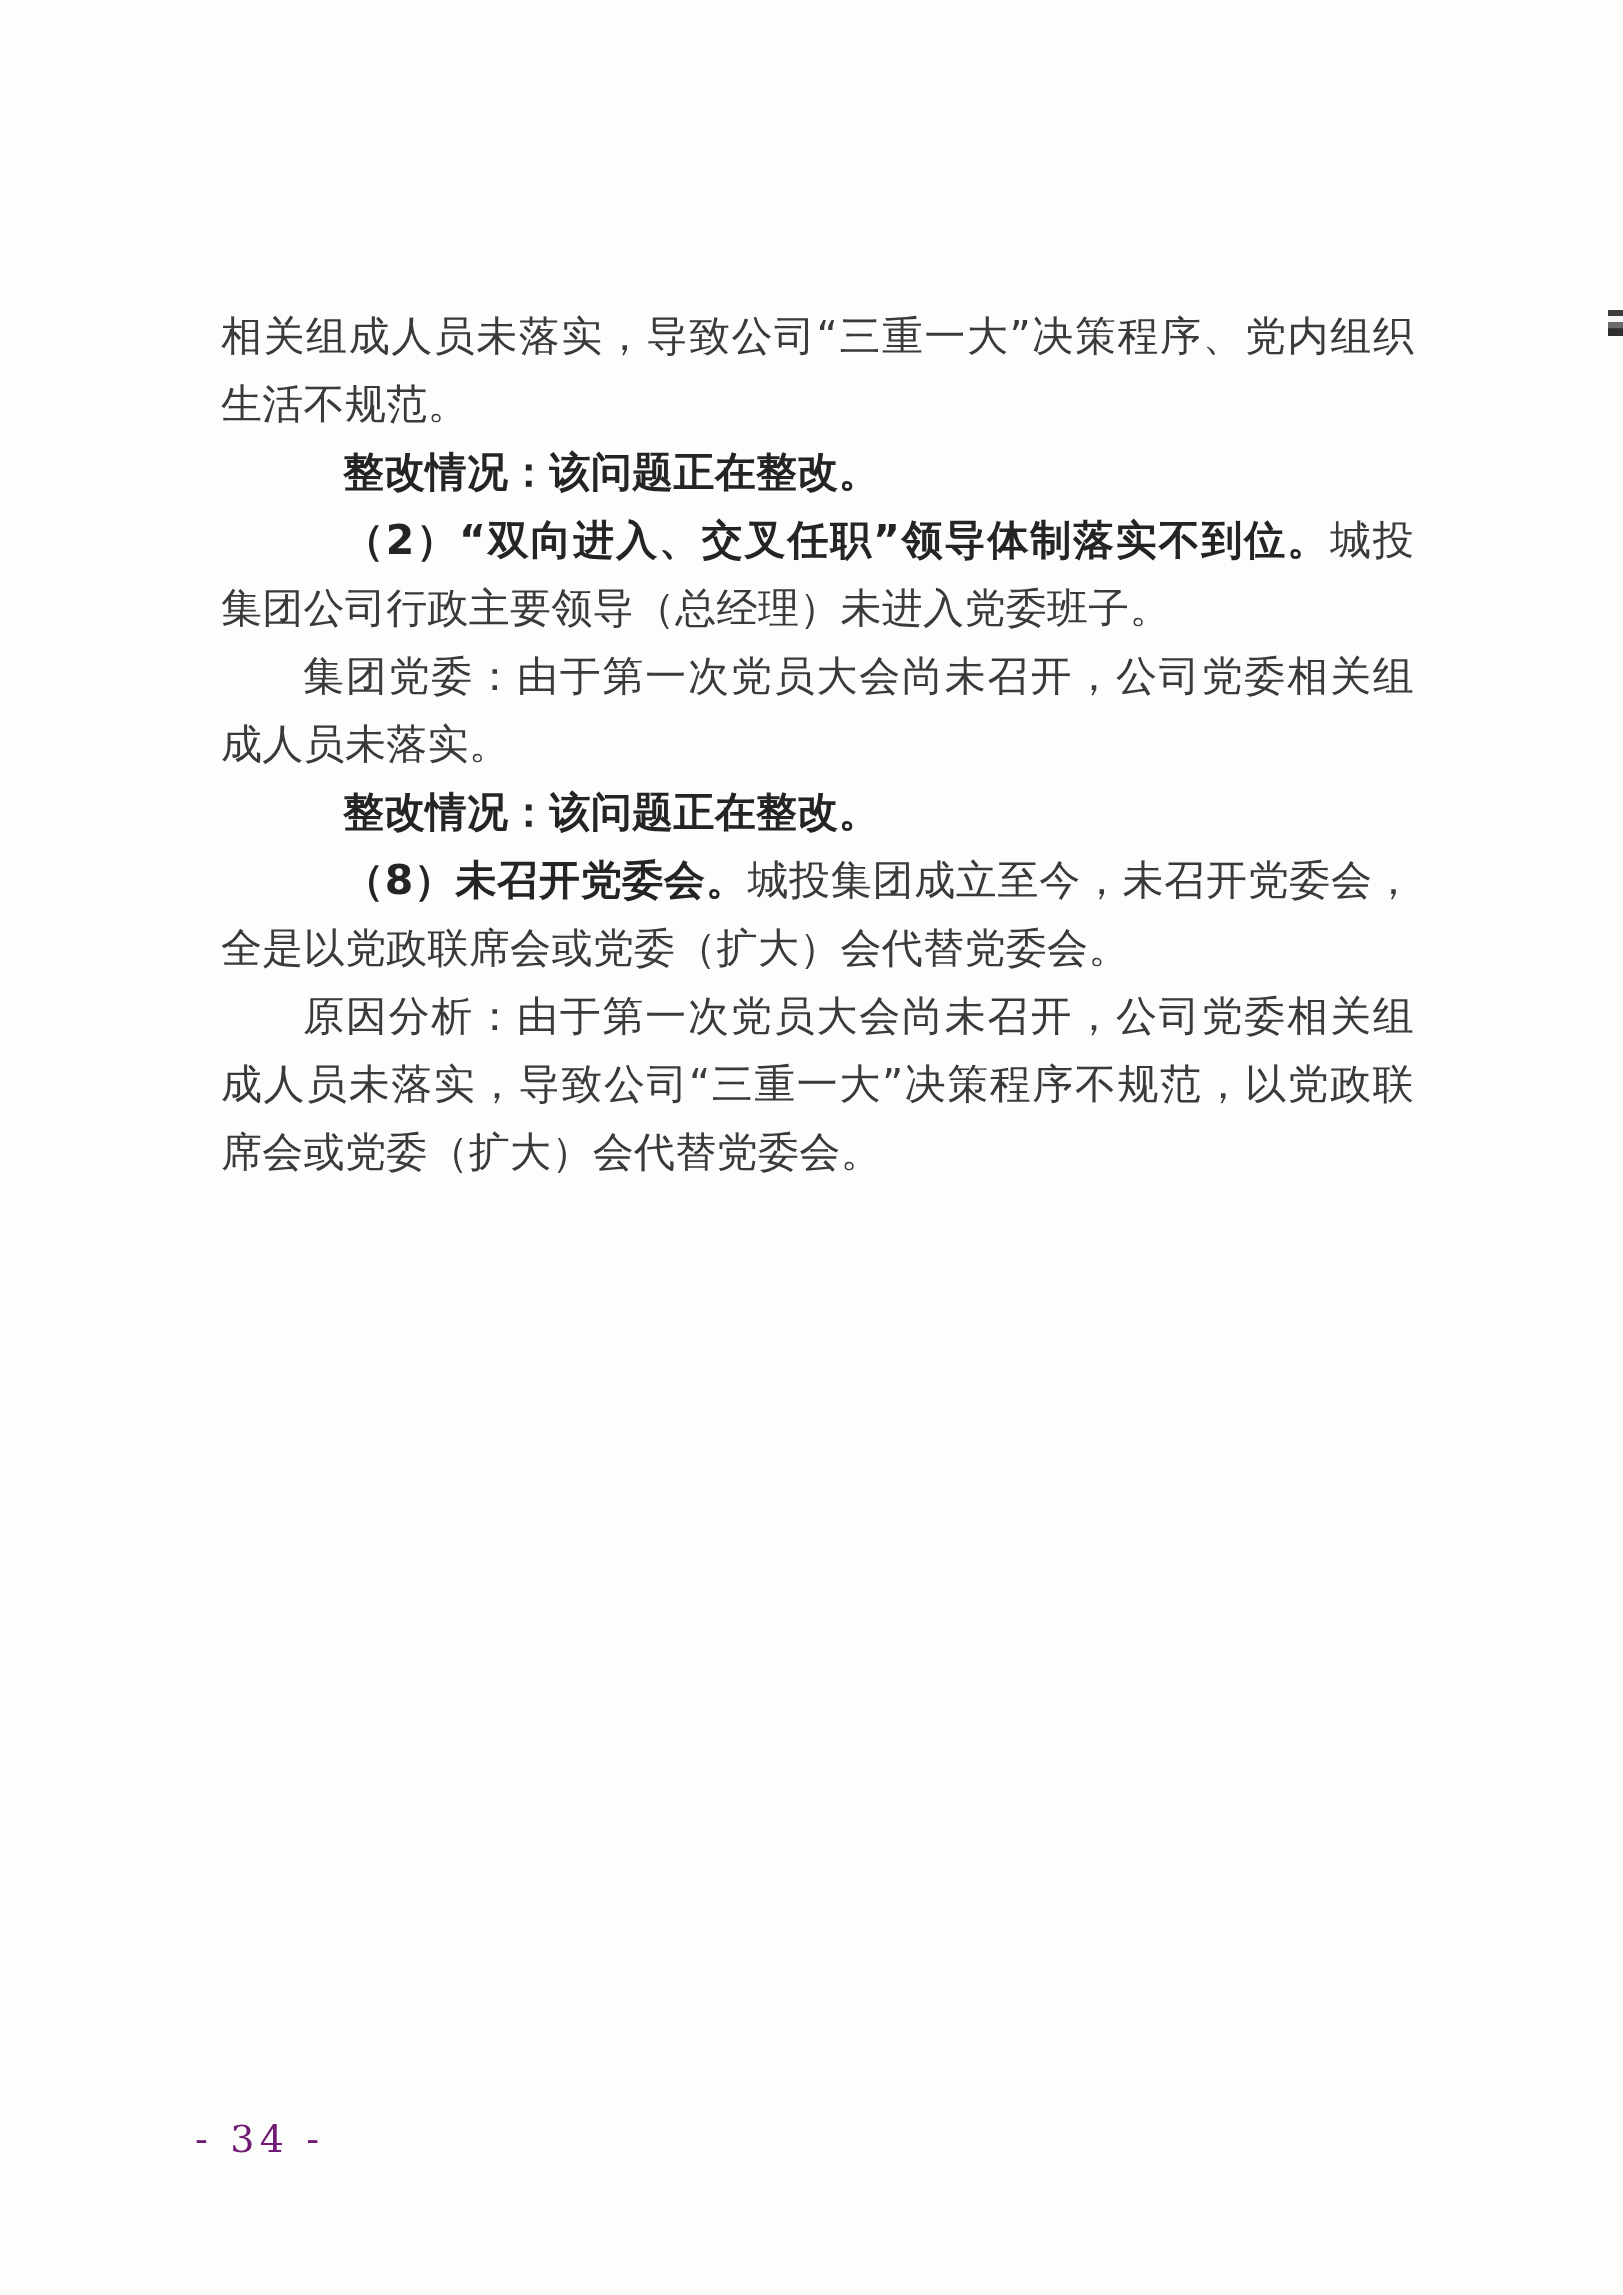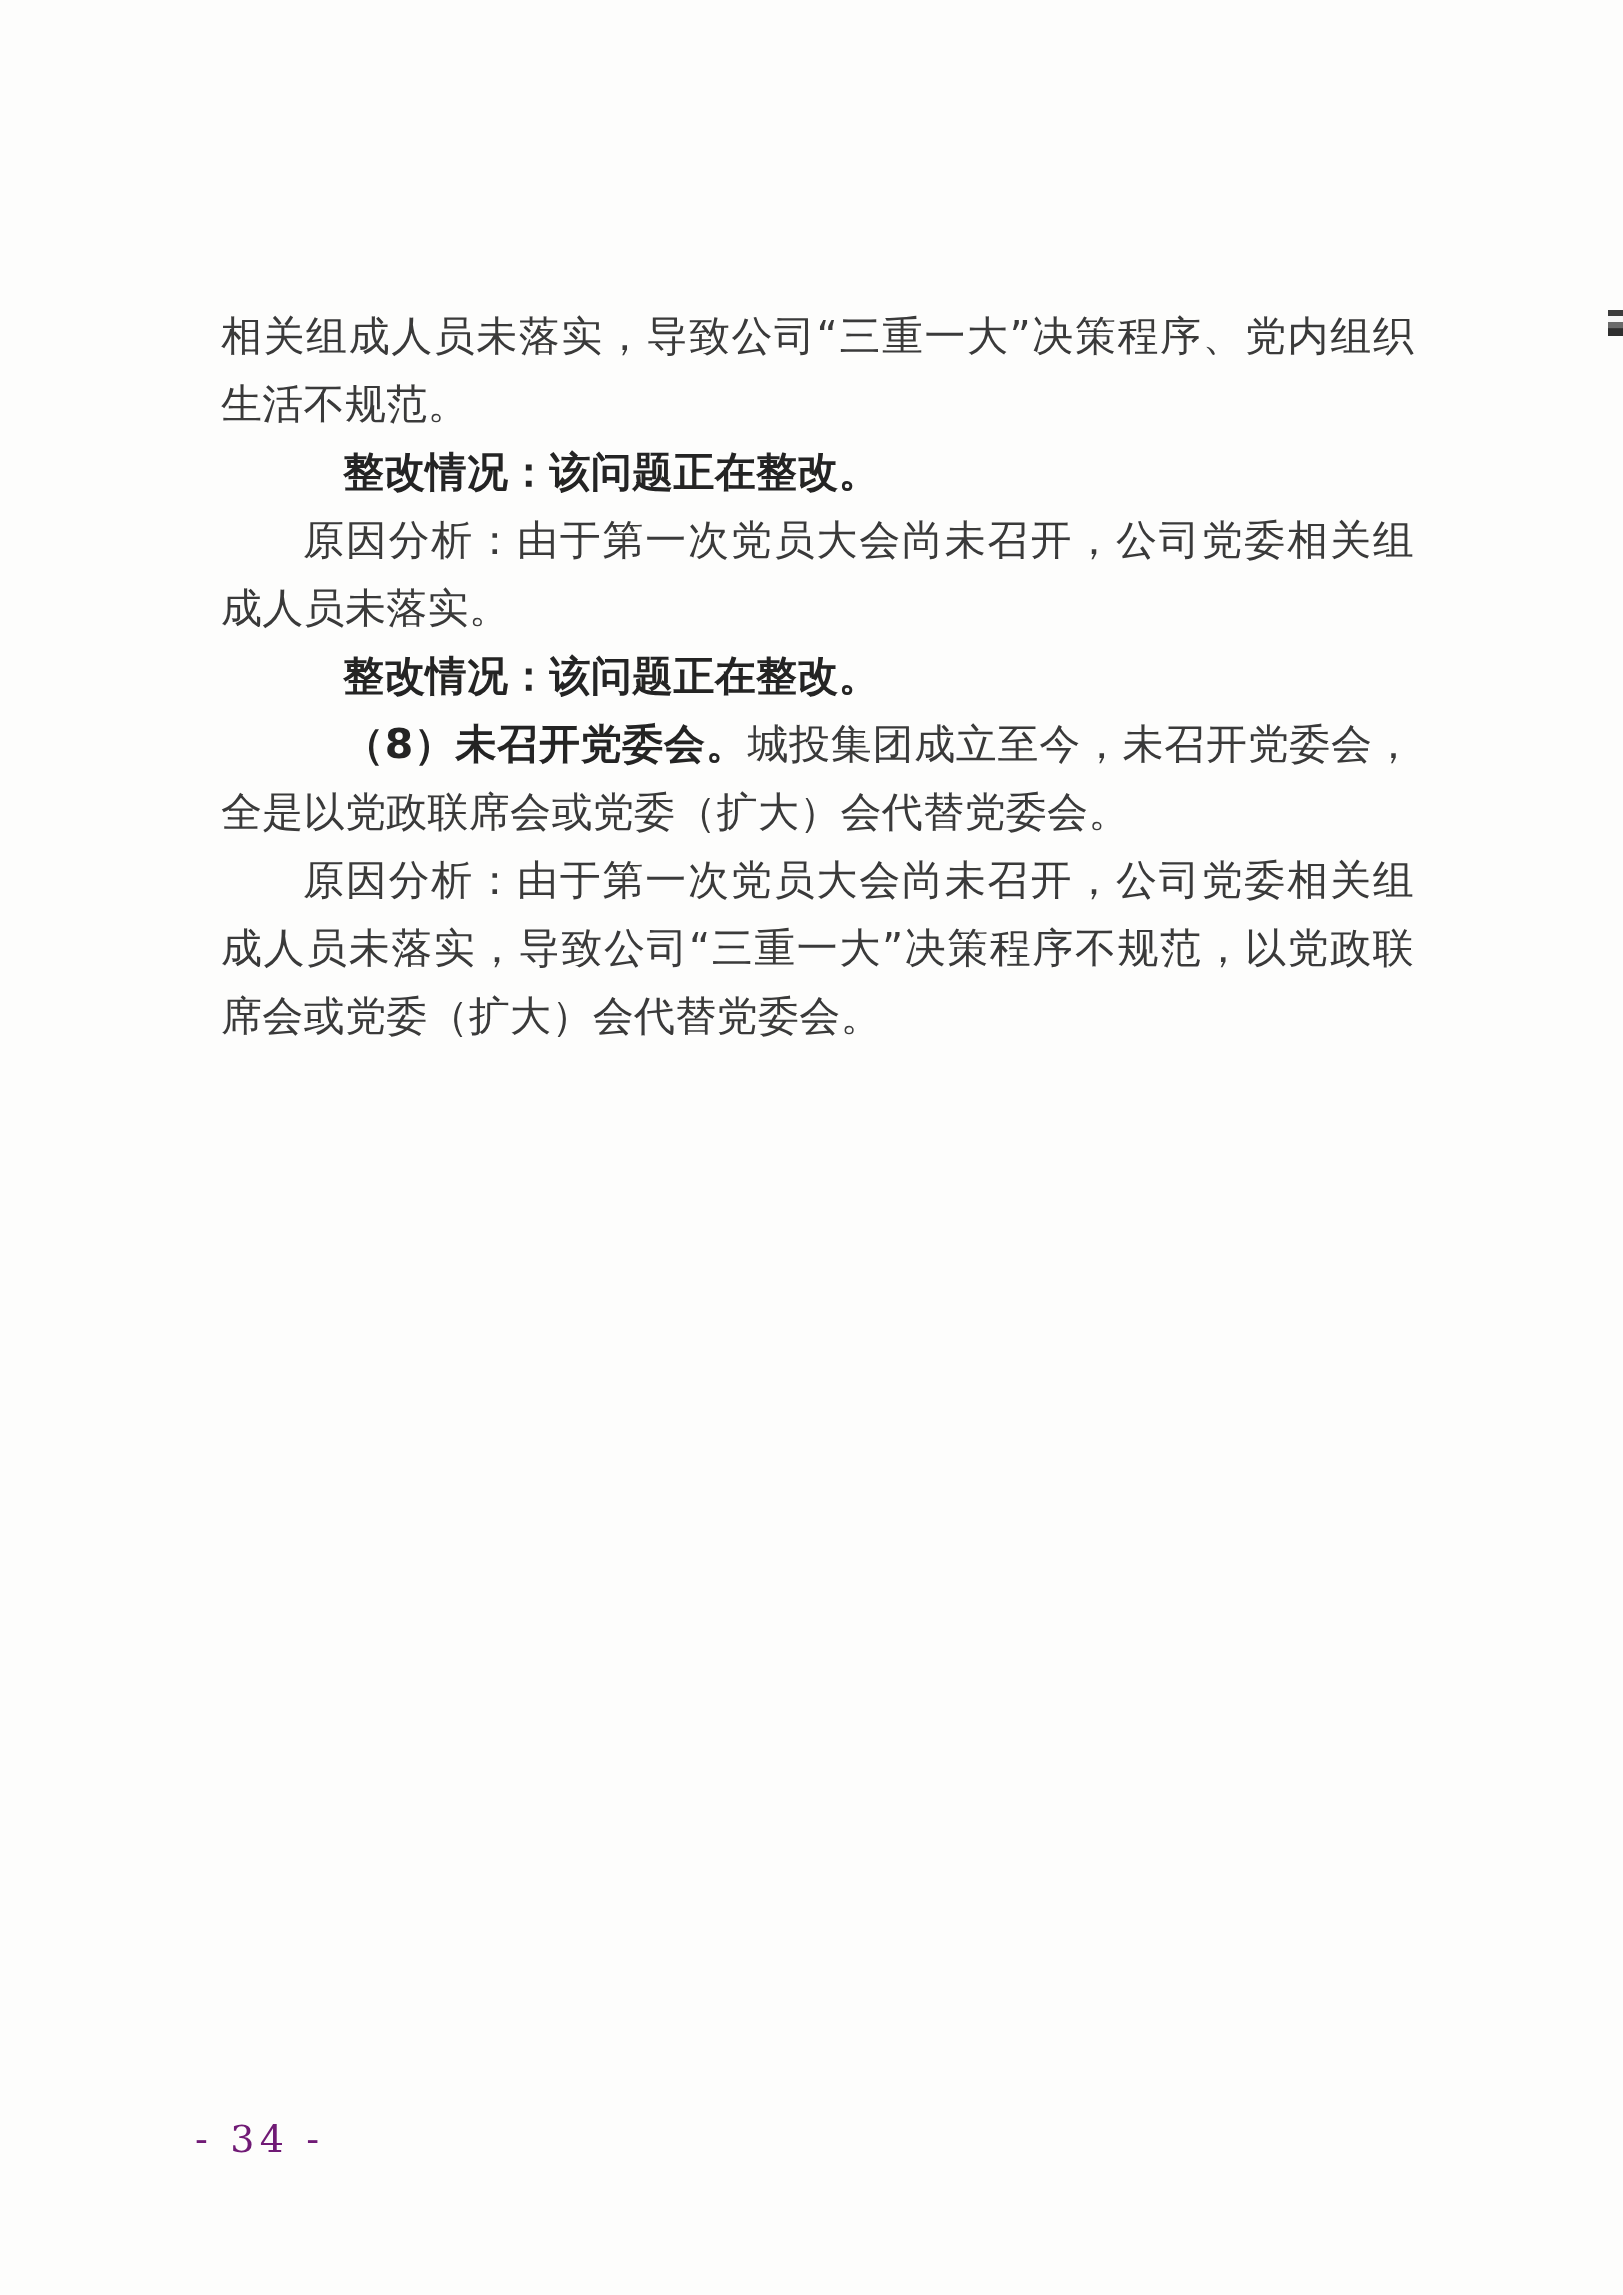--- a/index.html
+++ b/index.html
@@ -71,21 +71,22 @@
 </head>
 <body>
 
 <div class="page">
 
   <div class="scan-artifact"></div>
 
   <div class="text-block">
       <p><span class="seg-regular">相关组成人员未落实，导致公司“三重一大”决策程序、党内组织生活不规范。</span></p>
       <p class="indent"><span class="seg-bold">整改情况：该问题正在整改。</span></p>
-      <p class="indent"><span class="seg-regular">原因分析：由于第一次党员大会尚未召开，公司党委相关组成人员未落实。</span></p>
+      <p class="indent"><span class="seg-bold">（2）“双向进入、交叉任职”领导体制落实不到位。</span><span class="seg-regular">城投集团公司行政主要领导（总经理）未进入党委班子。</span></p>
+      <p class="indent"><span class="seg-regular">集团党委：由于第一次党员大会尚未召开，公司党委相关组成人员未落实。</span></p>
       <p class="indent"><span class="seg-bold">整改情况：该问题正在整改。</span></p>
       <p class="indent"><span class="seg-bold">（8）未召开党委会。</span><span class="seg-regular">城投集团成立至今，未召开党委会，全是以党政联席会或党委（扩大）会代替党委会。</span></p>
       <p class="indent"><span class="seg-regular">原因分析：由于第一次党员大会尚未召开，公司党委相关组成人员未落实，导致公司“三重一大”决策程序不规范，以党政联席会或党委（扩大）会代替党委会。</span></p>
     </div>
 
   <div class="page-number">- 34 -</div>
 
 </div>
 
 

